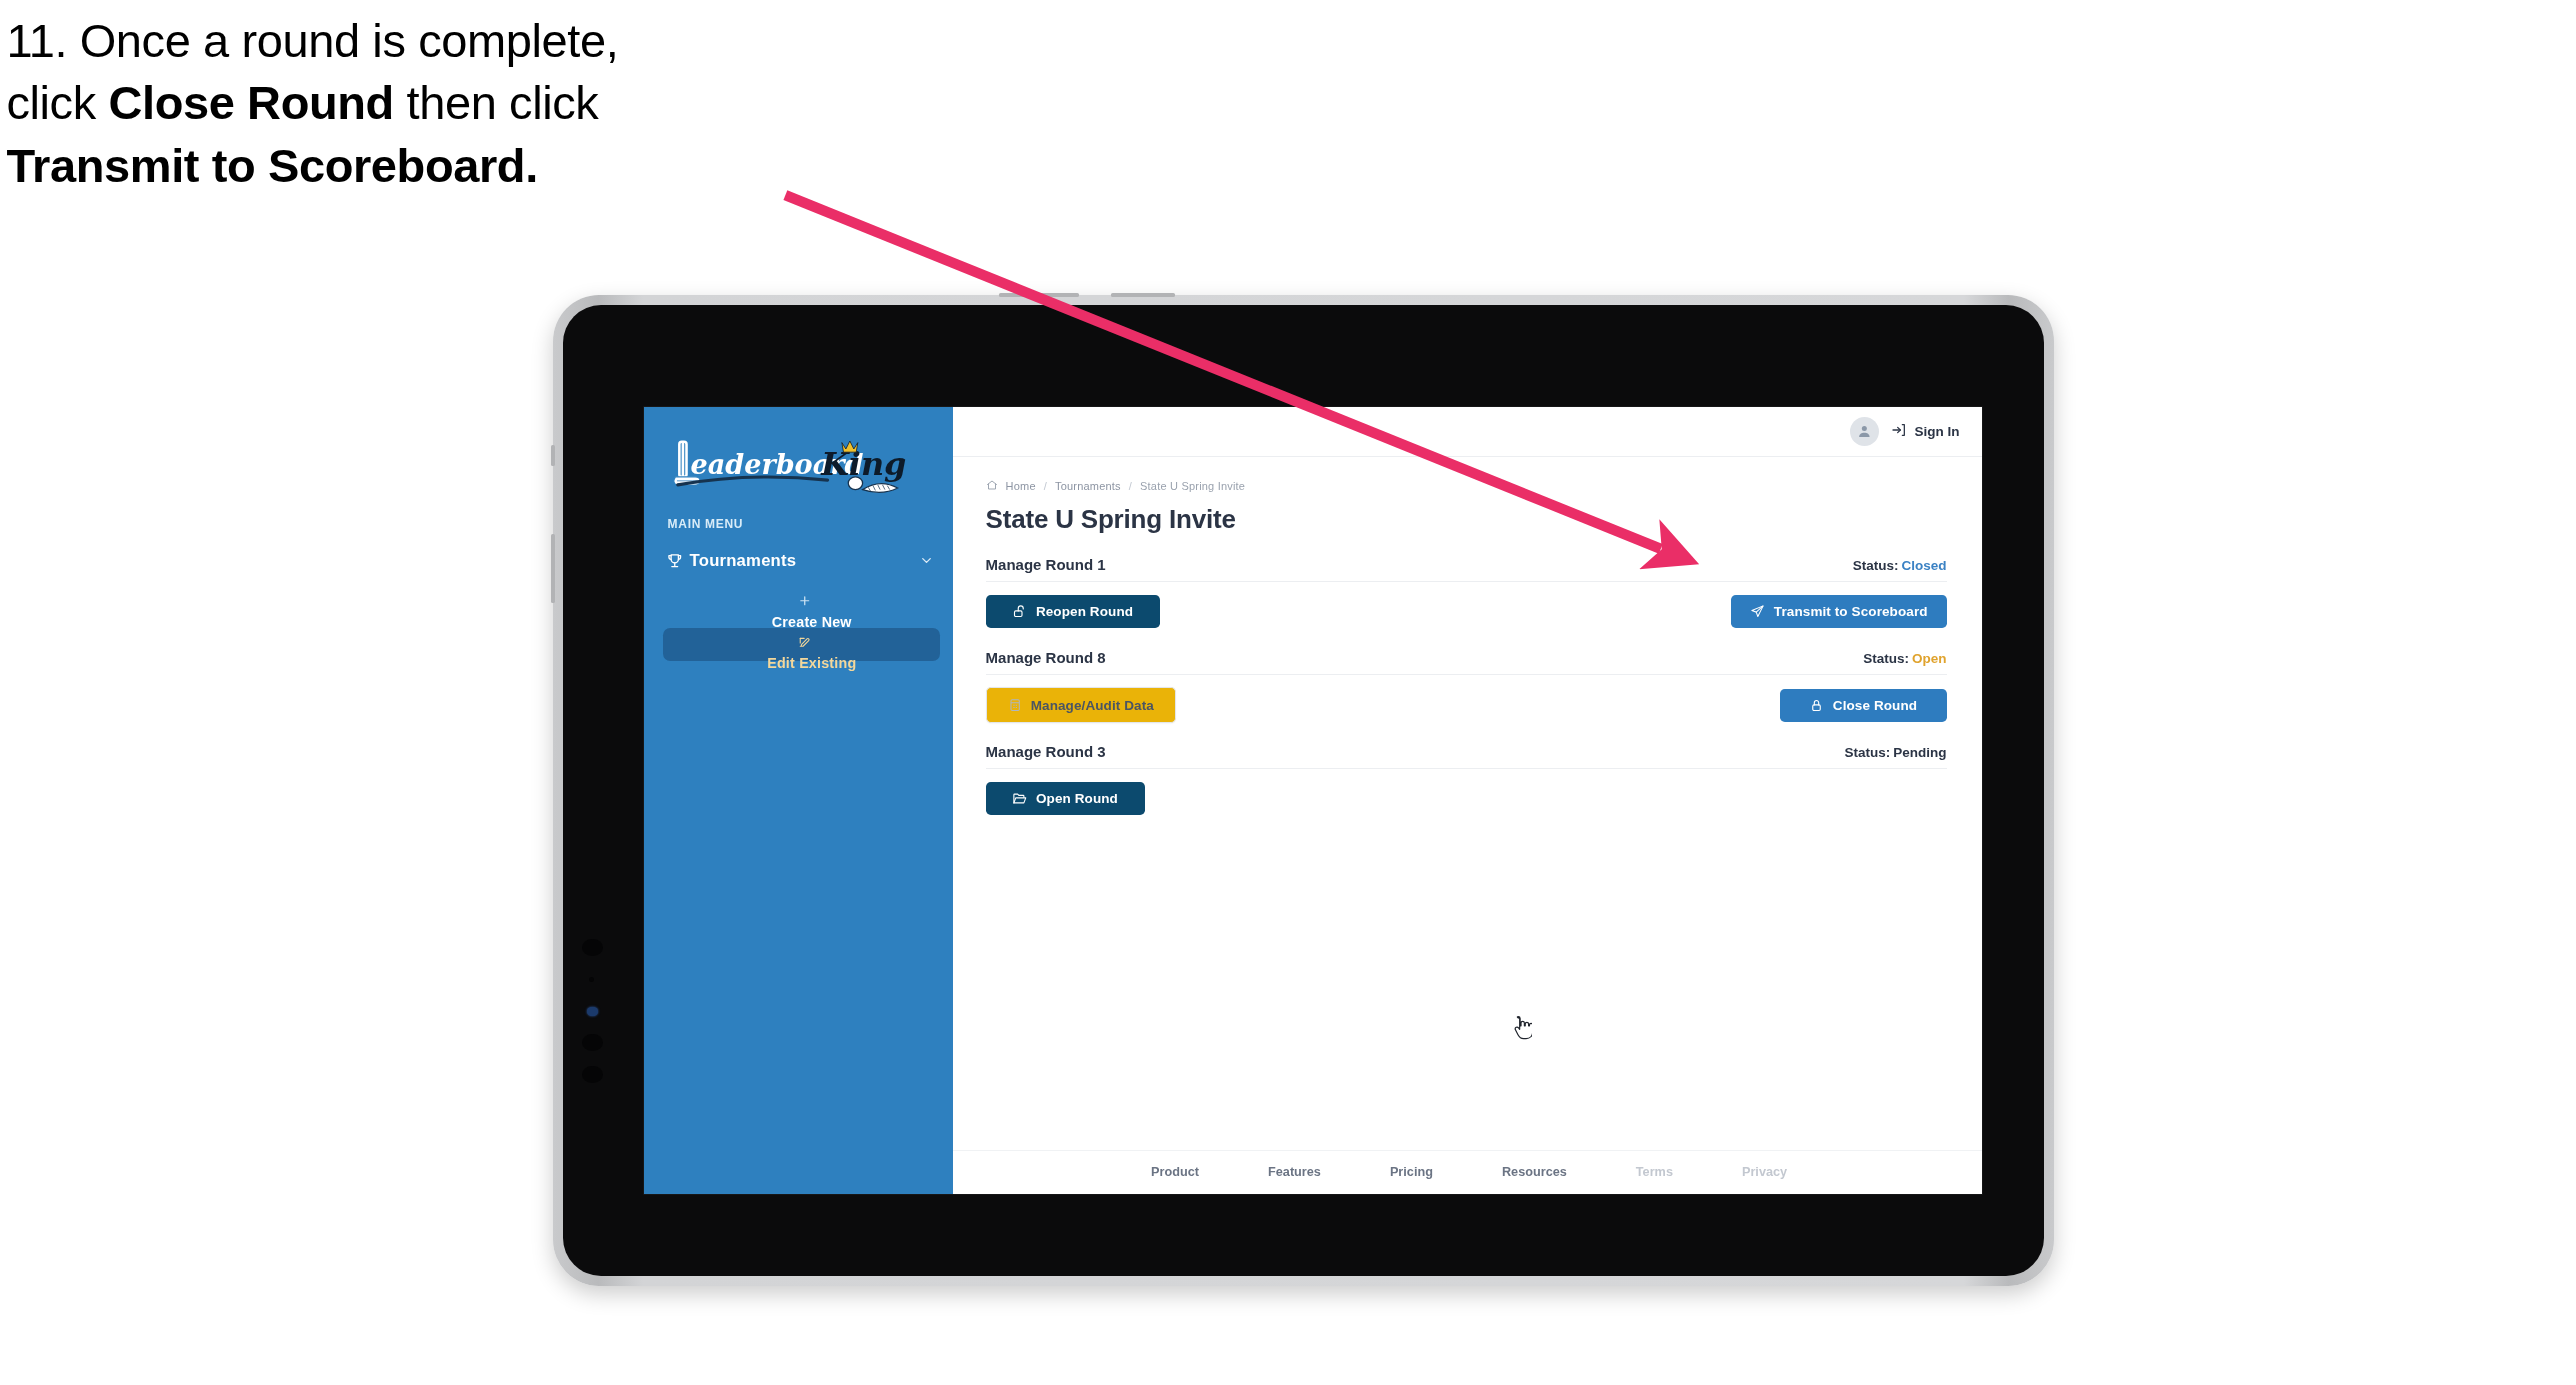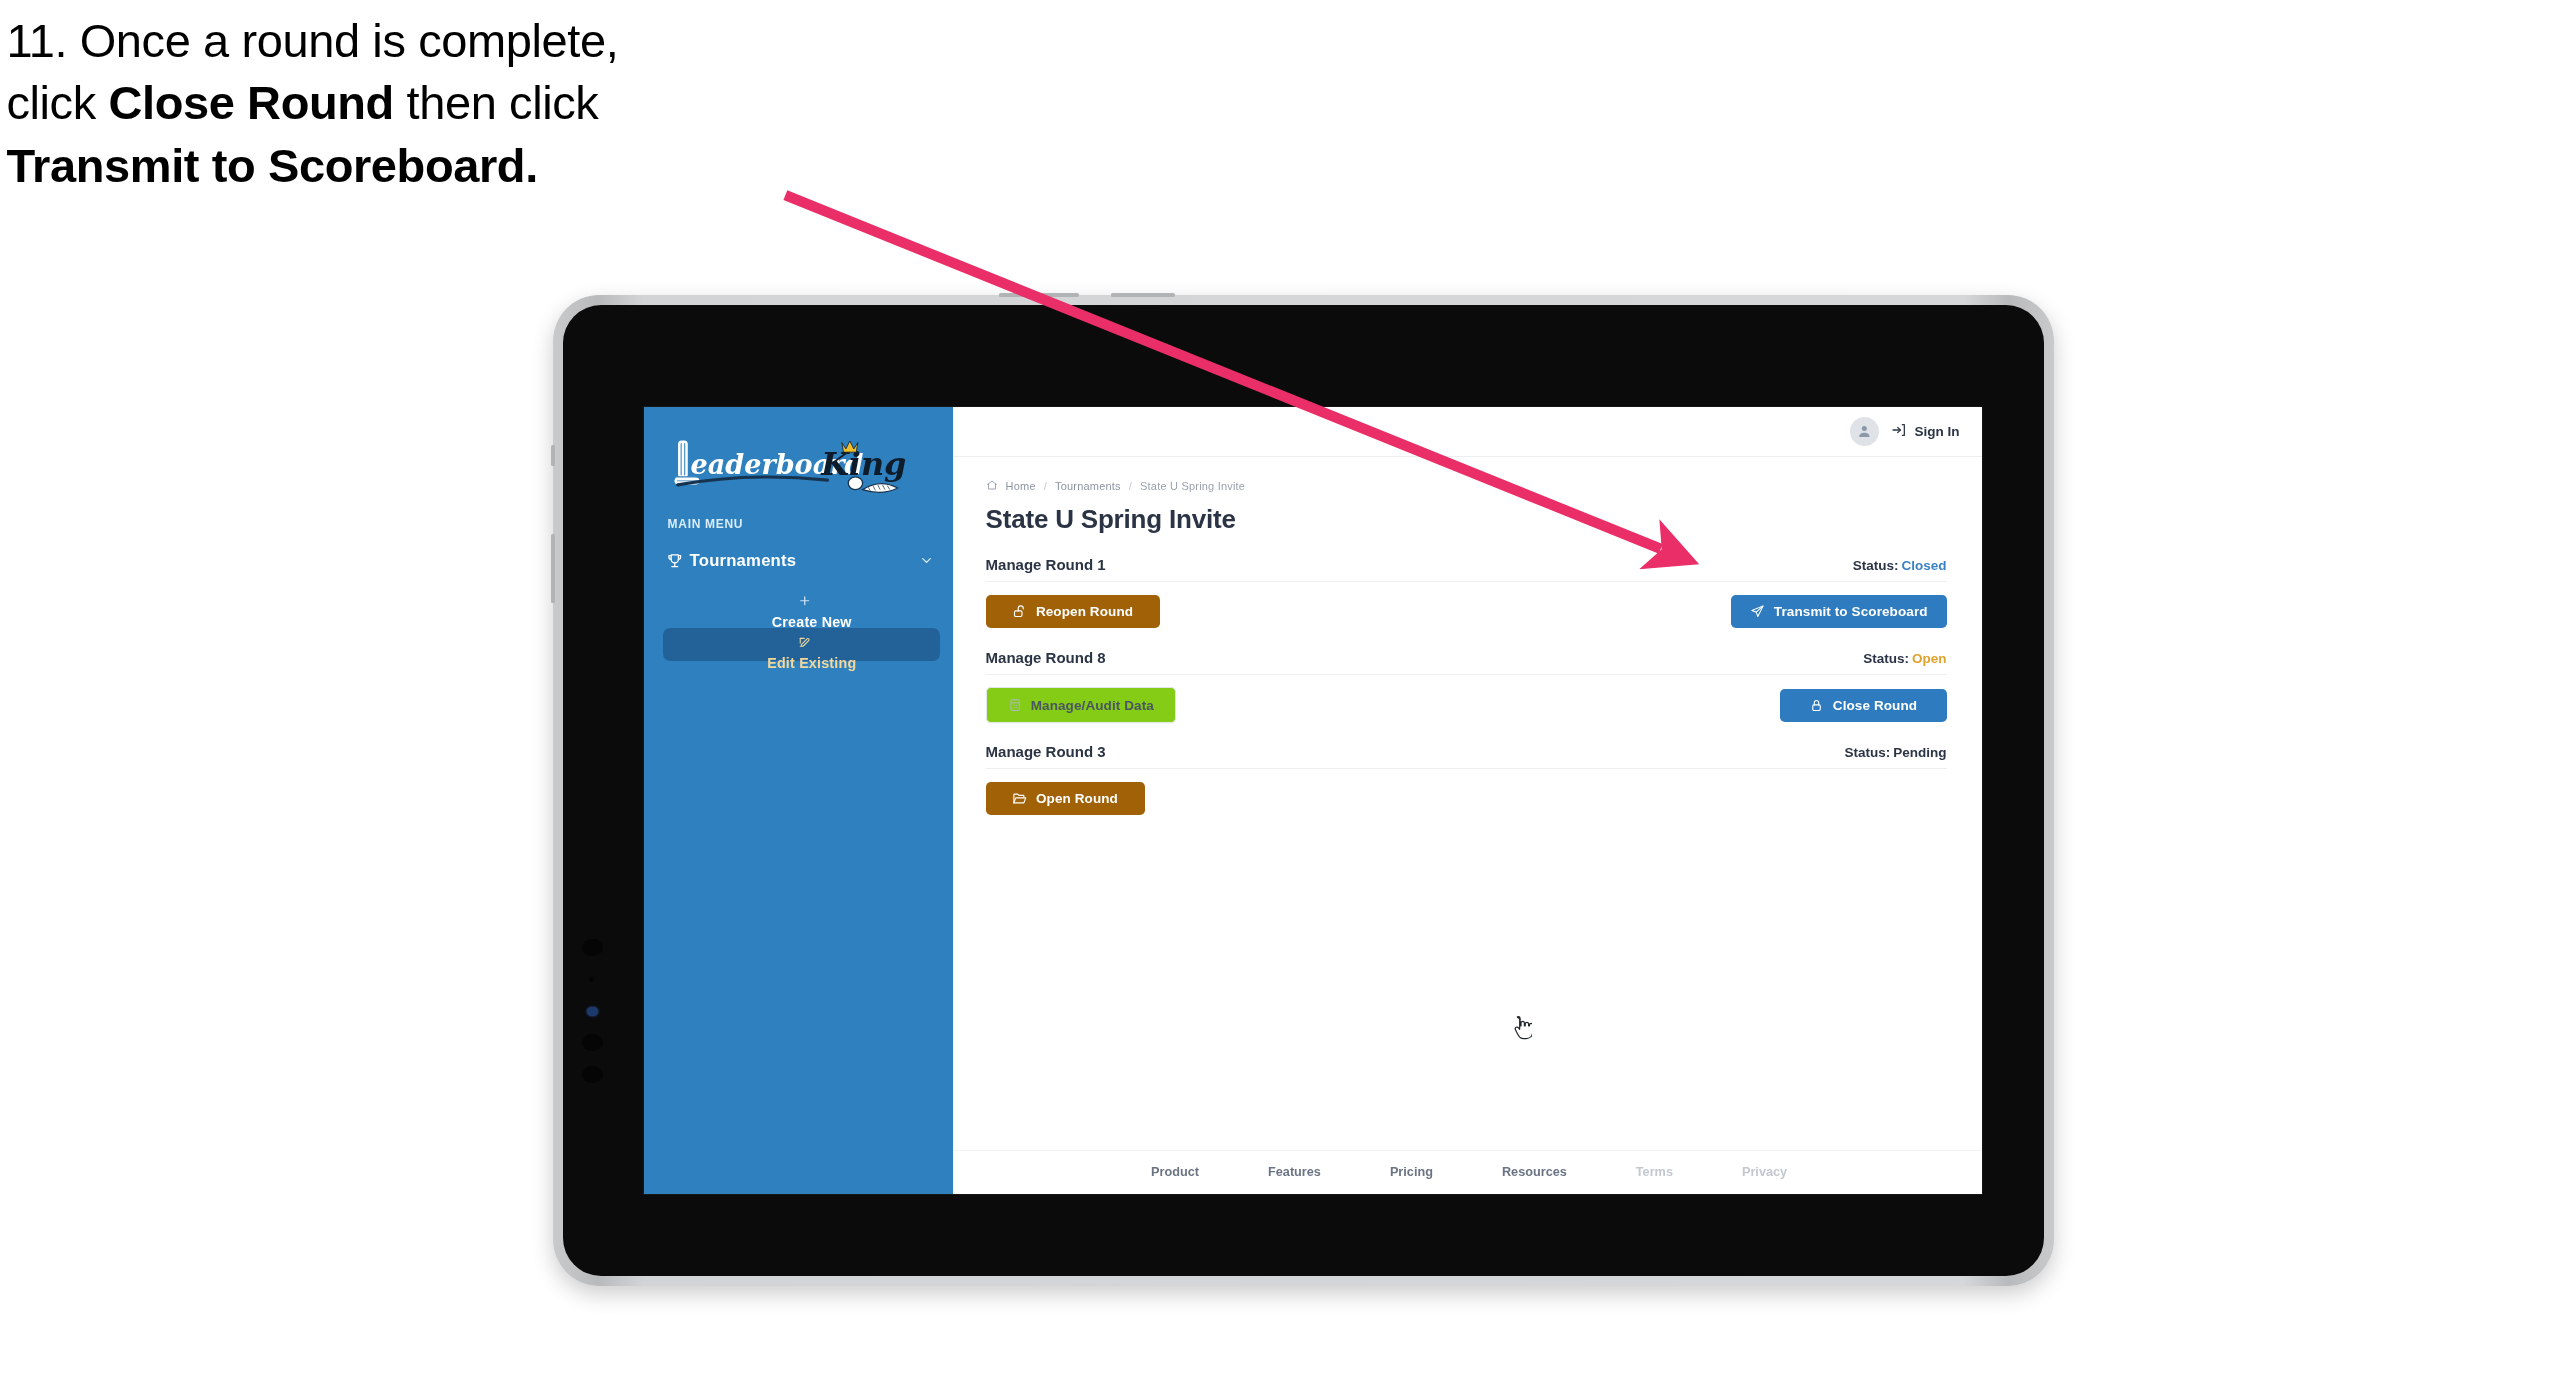--- a/index.html
+++ b/index.html
@@ -244,33 +244,33 @@
     font-size: 13.5px;
     font-weight: bold;
     letter-spacing: 0.1px;
     box-sizing: border-box;
     border: none;
     cursor: pointer;
     white-space: nowrap;
     font-family: "Liberation Sans", sans-serif;
   }
   .btn-gold {
-    background: #a16207;
+    background: #0c4a6e;
     color: #ffffff;
     padding: 0 22px;
     min-width: 174px;
   }
   .btn-blue {
     background: #2e7cbf;
     color: #ffffff;
     padding: 0 19px;
     min-width: 167px;
   }
   .btn-ghost {
-    background: #84cc16;
+    background: #eab308;
     color: #4b5563;
     border: 0.8px solid #e3e6ea;
     padding: 17px 21px;
     min-width: 174px;
     box-shadow: 0 0.8px 1.6px rgba(16,24,40,0.04);
   }
   .btn .bi { display: inline-flex; align-items: center; }
 
   .footer {
     height: 43px;

